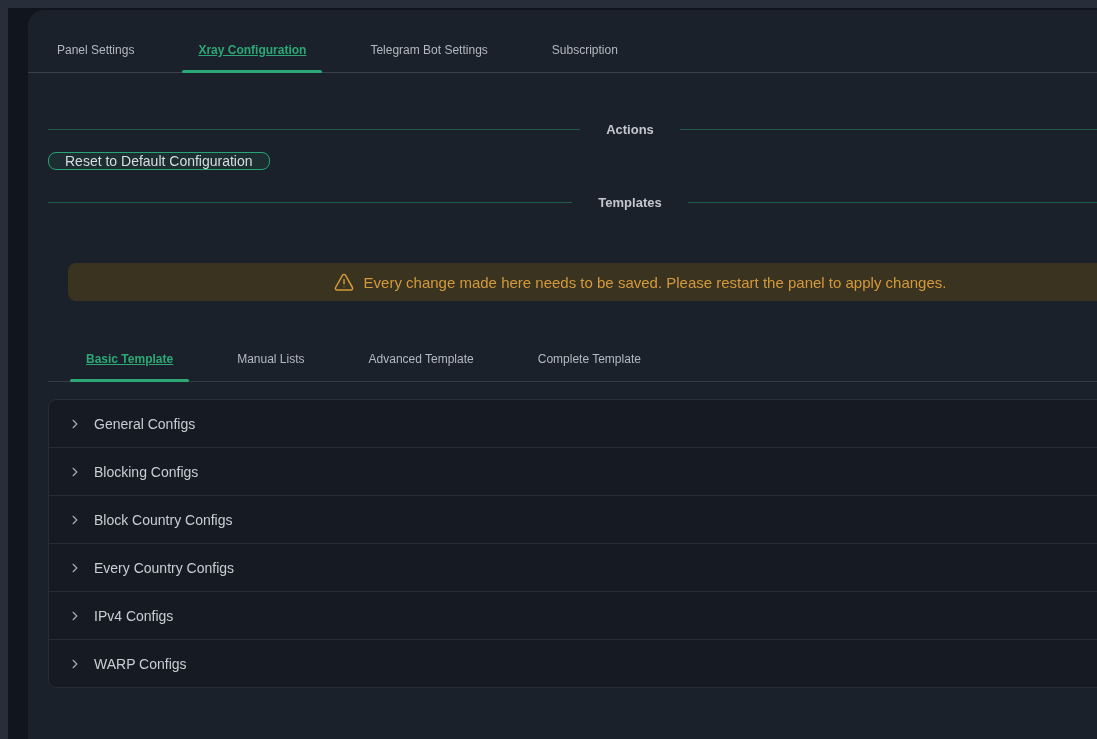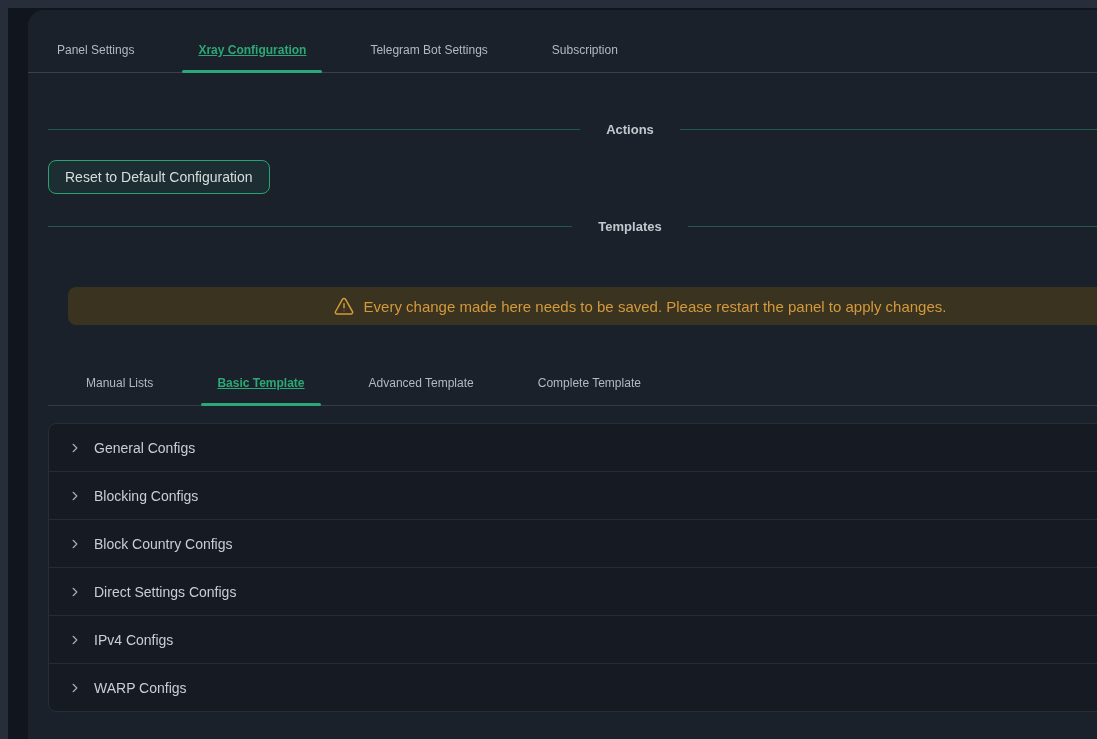--- a/index.html
+++ b/index.html
@@ -34,21 +34,21 @@
   
   .content{padding:0 20px;}
   .divider{display:flex;align-items:center;height:22px;}
   .divider .line{flex:1;height:1px;background:rgba(43,168,117,0.42);}
   .divider .divider-text{
     margin:0 26px;font-size:13px;font-weight:700;color:#c3c8cf;white-space:nowrap;
   }
   .divider.first{margin-top:45px;}
   .divider.second{margin-top:21px;}
   .reset-btn{
-    margin-top:20px;height:34px;padding:0 16px;
+    margin-top:12px;height:18px;padding:0 16px;
     background:rgba(43,168,117,0.10);
     border:1px solid #2aa273;border-radius:8px;
     color:#d8dcdf;font-size:14px;font-family:inherit;cursor:pointer;
     display:inline-flex;align-items:center;
   }
   .warning-banner{
     margin-top:50px;margin-left:20px;height:38px;
     background:#3a331f;border-radius:8px;
     display:flex;align-items:center;justify-content:center;gap:10px;
     color:#d3993d;font-size:15px;
@@ -105,22 +105,22 @@
           <svg width="20" height="20" viewBox="0 0 24 24" fill="none" stroke="#d3993d" stroke-width="1.8" stroke-linecap="round" stroke-linejoin="round">
             <path d="M10.3 3.8 1.9 18.6a2 2 0 0 0 1.7 3h16.8a2 2 0 0 0 1.7-3L13.7 3.8a2 2 0 0 0-3.4 0z"></path>
             <line x1="12" y1="9.2" x2="12" y2="14.2"></line>
             <circle cx="12" cy="17.6" r="0.6" fill="#d3993d" stroke="none"></circle>
           </svg>
         </span>
         <span>Every change made here needs to be saved. Please restart the panel to apply changes.</span>
       </div>
 
       <div class="subtabbar" id="template-tabs">
+          <div class="tab active">Basic Template</div>
           <div class="tab">Manual Lists</div>
-          <div class="tab active">Basic Template</div>
           <div class="tab">Advanced Template</div>
           <div class="tab">Complete Template</div>
         </div>
 
       <div class="collapse" id="config-collapse">
           <div class="collapse-row">
             <span class="chev">
               <svg width="12" height="12" viewBox="0 0 16 16" fill="none">
                 <path d="M5.5 3 10.5 8 5.5 13" stroke="#a7adb5" stroke-width="1.5" stroke-linecap="round" stroke-linejoin="round"></path>
               </svg>
@@ -142,21 +142,21 @@
               </svg>
             </span>
             <span>Block Country Configs</span>
           </div>
           <div class="collapse-row">
             <span class="chev">
               <svg width="12" height="12" viewBox="0 0 16 16" fill="none">
                 <path d="M5.5 3 10.5 8 5.5 13" stroke="#a7adb5" stroke-width="1.5" stroke-linecap="round" stroke-linejoin="round"></path>
               </svg>
             </span>
-            <span>Direct Settings Configs</span>
+            <span>Every Country Configs</span>
           </div>
           <div class="collapse-row">
             <span class="chev">
               <svg width="12" height="12" viewBox="0 0 16 16" fill="none">
                 <path d="M5.5 3 10.5 8 5.5 13" stroke="#a7adb5" stroke-width="1.5" stroke-linecap="round" stroke-linejoin="round"></path>
               </svg>
             </span>
             <span>IPv4 Configs</span>
           </div>
           <div class="collapse-row">

